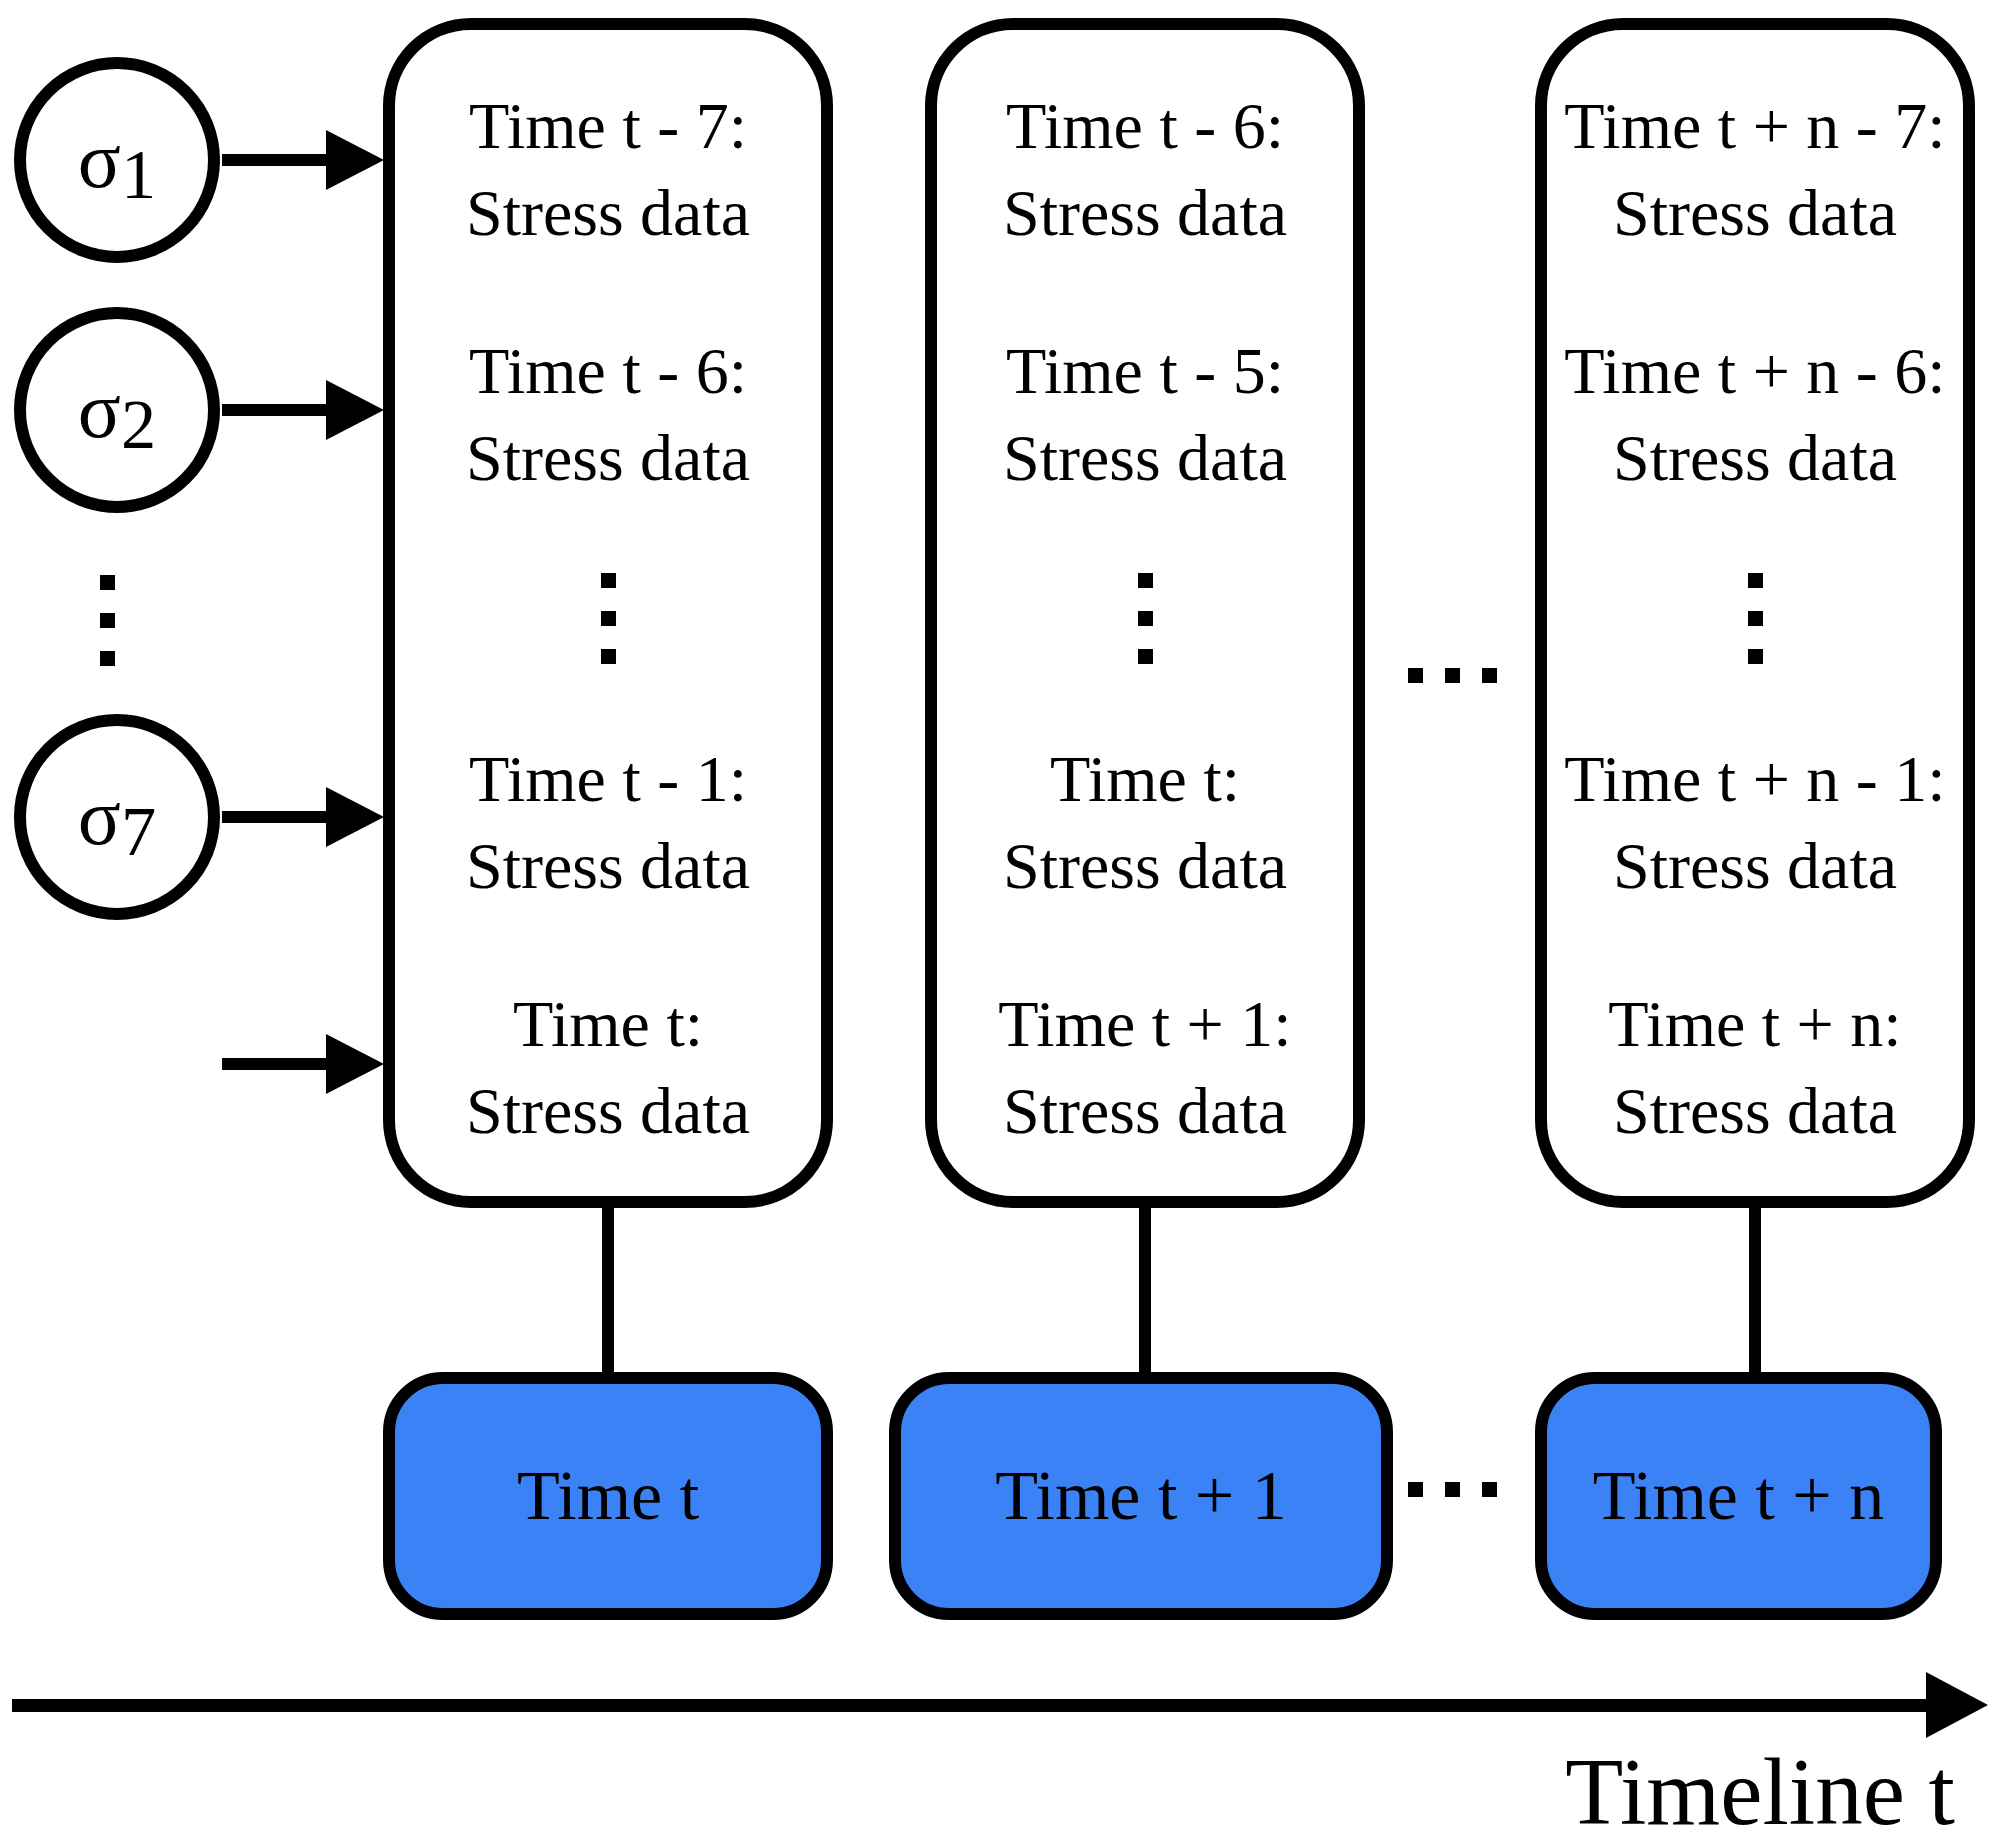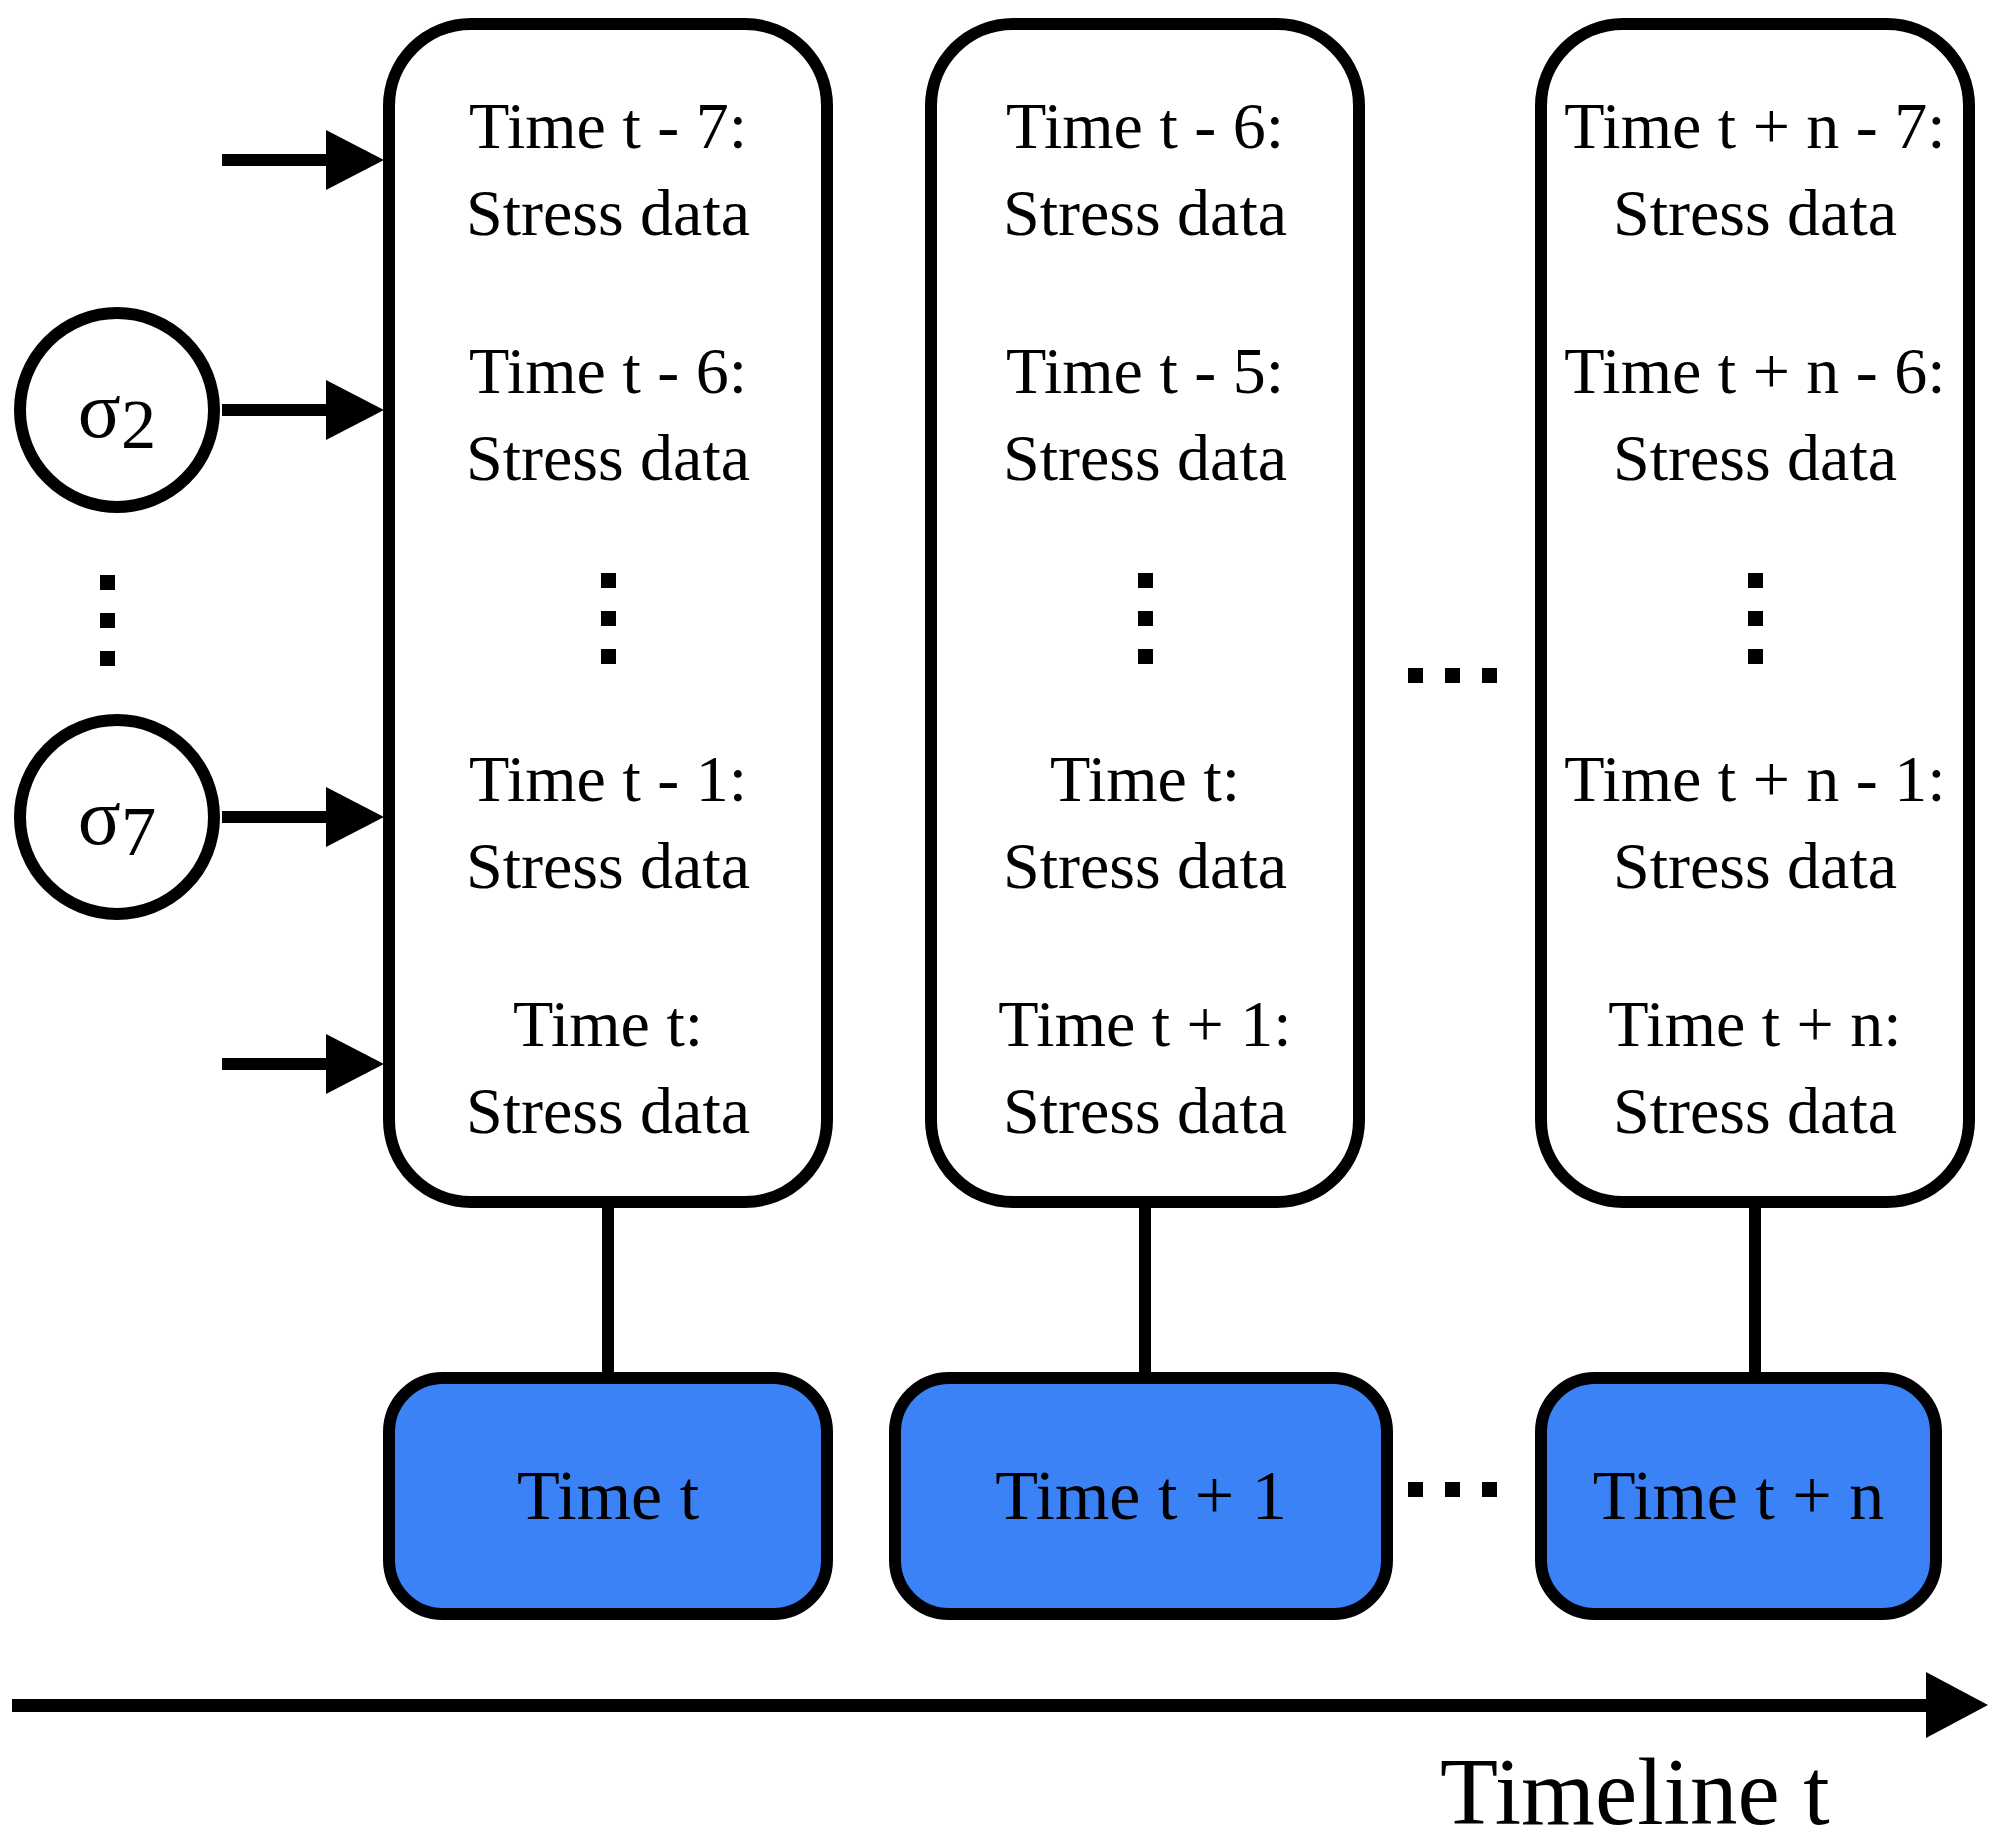--- a/index.html
+++ b/index.html
@@ -46,28 +46,31 @@
   }
   
   .timeline-line { position:absolute; left:12px; top:1699px; width:1916px; height:13px; background:#000; }
   .timeline-head {
     position:absolute; left:1926px; top:1672px; width:0; height:0;
     border-top:33px solid transparent; border-bottom:33px solid transparent;
     border-left:62px solid #000;
   }
   .timeline-label {
     position:absolute; left:1440px; top:1745px; width:515px;
-    font-size:95px; line-height:1.0; white-space:nowrap;
+    text-align:right; font-size:95px; line-height:1.0; white-space:nowrap;
   }
 </style>
 </head>
 <body>
 
 <div class="canvas">
 
+  <div class="circle" style="top:57px">
+    <span><span>σ</span><span class="sub">1</span></span>
+  </div>
   <div class="circle" style="top:307px">
     <span><span>σ</span><span class="sub">2</span></span>
   </div>
   <div class="circle" style="top:714px">
     <span><span>σ</span><span class="sub">7</span></span>
   </div>
 
   <div class="vdots vdots-left">
       <i></i>
       <i></i>

